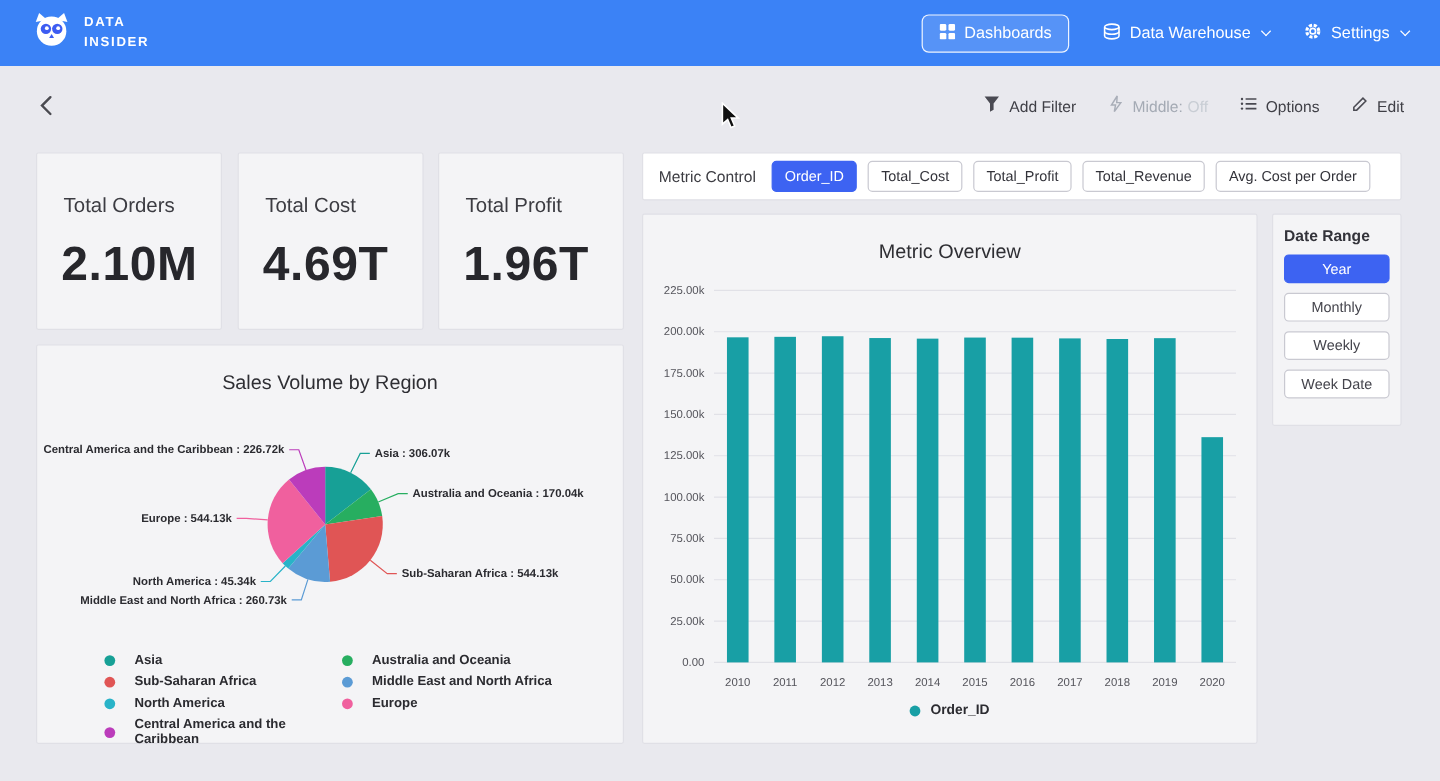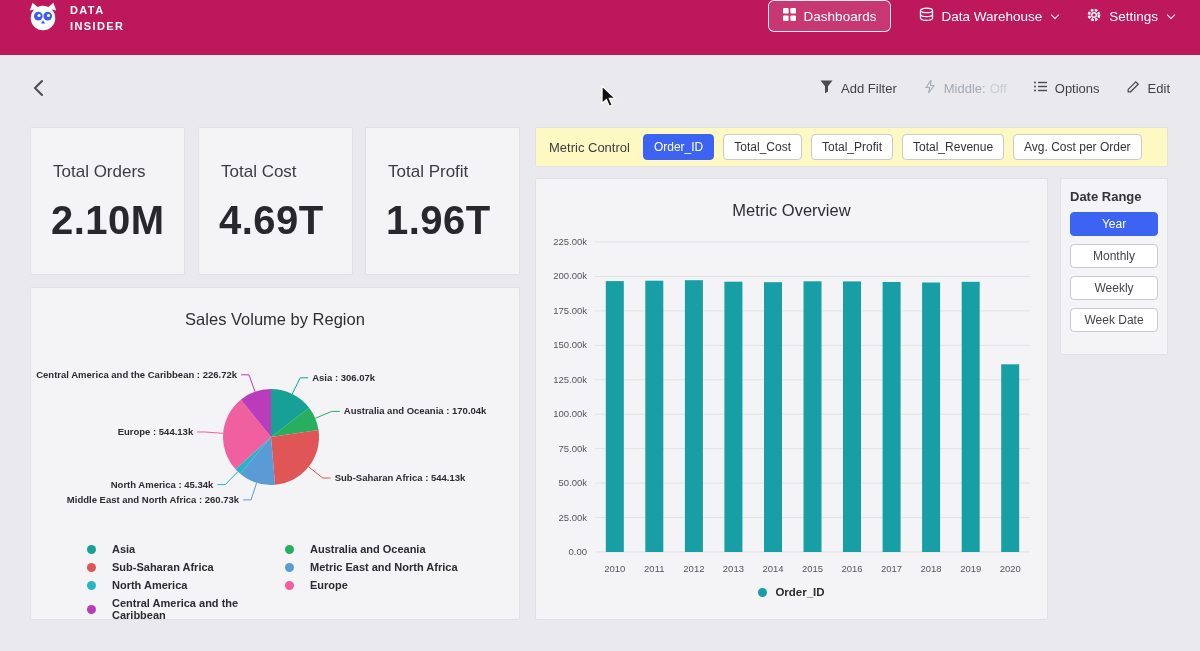--- a/index.html
+++ b/index.html
@@ -3,21 +3,21 @@
 <meta charset="utf-8">
 <style>
   * { box-sizing: border-box; }
   html,body { margin:0; padding:0; }
   body {
     width:1200px; height:651px; position:relative; overflow:hidden;
     background:#e9e9ee; font-family:"Liberation Sans", sans-serif;
   }
 
   
-  .navbar { height:55px; background:#be185d; display:flex; align-items:flex-start; padding:0 26px; }
+  .navbar { height:55px; background:#3b82f6; display:flex; align-items:center; padding:0 26px; }
   .brand { display:flex; align-items:center; gap:10px; color:#fff; }
   .brand-text { font-size:11px; font-weight:bold; letter-spacing:1.4px; line-height:1.45; }
   .nav-right { margin-left:auto; display:flex; align-items:center; gap:28px; color:#fff; font-size:13.5px; }
   .dash-btn { display:flex; align-items:center; gap:8px; border:1px solid rgba(255,255,255,.9);
     background:rgba(255,255,255,.14); border-radius:6px; padding:7px 14px; font-weight:500; cursor:pointer; }
   .nav-item { display:flex; align-items:center; gap:7px; cursor:pointer; }
   .chev { width:6px; height:6px; border-right:1.5px solid #fff; border-bottom:1.5px solid #fff;
     transform:rotate(45deg); display:inline-block; margin:-3px 0 0 3px; }
 
   
@@ -40,21 +40,21 @@
   
   #pie-card { left:30px; top:287px; width:490px; height:333px; }
   .pie-label { font-size:9.5px; font-weight:bold; fill:#2b2b30; }
   .legend { display:flex; padding:2px 0 0 56px; }
   .legend-col { display:flex; flex-direction:column; gap:6px; }
   .legend-col.c1 { width:198px; }
   .legend-item { display:flex; align-items:center; gap:16px; font-size:11px; font-weight:bold; color:#2b2b30; cursor:pointer; }
   .legend-dot { width:9px; height:9px; border-radius:50%; flex:0 0 auto; }
 
   
-  #metric-bar { left:535px; top:127px; width:633px; height:40px; background:#fef9c3; border:1px solid #e0e0e6;
+  #metric-bar { left:535px; top:127px; width:633px; height:40px; background:#ffffff; border:1px solid #e0e0e6;
     display:flex; align-items:center; gap:9px; padding:0 13px; }
   .metric-label { font-size:13px; color:#3c3c42; margin-right:4px; }
   .m-btn { height:26px; padding:0 10px; background:#fff; border:1px solid #c9c9d1; border-radius:4px;
     font-size:12px; color:#33333a; display:flex; align-items:center; cursor:pointer; white-space:nowrap; }
   .m-btn.selected { background:#3d63f2; border-color:#3d63f2; color:#fff; }
 
   
   #chart-card { left:535px; top:178px; width:513px; height:442px; }
   #bar-svg { display:block; margin:10px auto 0; }
   .axis-label { font-size:9.5px; fill:#55555c; }
@@ -248,21 +248,21 @@
           <span>Central America and the Caribbean</span>
         </div>
       </div>
     <div class="legend-col" id="legend-col2">
         <div class="legend-item">
           <span class="legend-dot" style="background: rgb(39, 174, 96);"></span>
           <span>Australia and Oceania</span>
         </div>
         <div class="legend-item">
           <span class="legend-dot" style="background: rgb(91, 155, 213);"></span>
-          <span>Metric East and North Africa</span>
+          <span>Middle East and North Africa</span>
         </div>
         <div class="legend-item">
           <span class="legend-dot" style="background: rgb(240, 96, 158);"></span>
           <span>Europe</span>
         </div>
       </div>
   </div>
 </div>
 
 <div class="card" id="chart-card">

